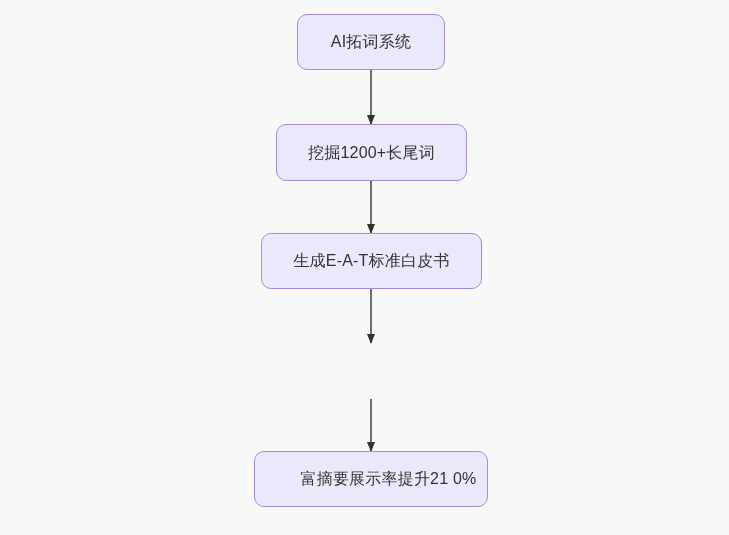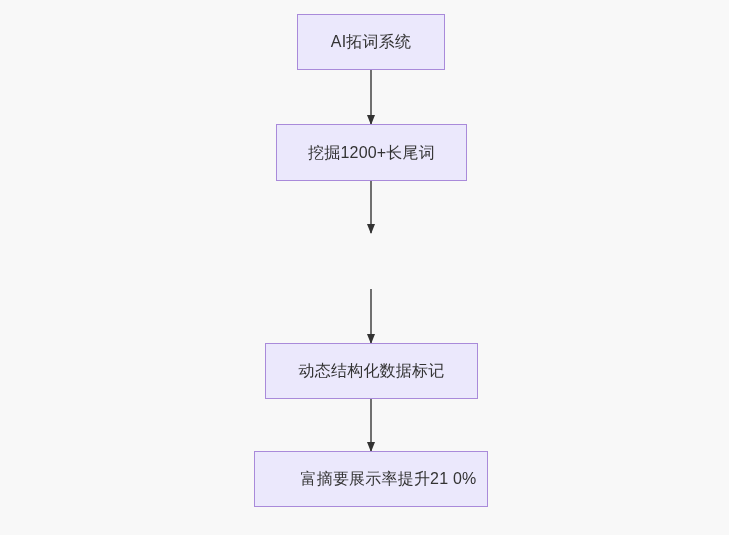--- a/index.html
+++ b/index.html
@@ -25,21 +25,21 @@
     top: 0;
     width: 729px;
     height: 535px;
     pointer-events: none;
   }
   .node {
     position: absolute;
     box-sizing: border-box;
     background: #ebe8fc;
     border: 1.4px solid #a98ada;
-    border-radius: 0;
+    border-radius: 10px;
     display: flex;
     align-items: center;
     justify-content: center;
     color: #333333;
     font-size: 16px;
     line-height: 1.2;
     letter-spacing: 0.2px;
     white-space: nowrap;
   }
   .node-label {
@@ -75,22 +75,22 @@
   </svg>
 
   <div class="node node-1">
     <span class="node-label">AI拓词系统</span>
   </div>
 
   <div class="node node-2">
     <span class="node-label">挖掘1200+长尾词</span>
   </div>
 
+  <div class="node node-3">
+    <span class="node-label">生成E-A-T标准白皮书</span>
+  </div>
 
-  <div class="node node-4">
-    <span class="node-label">动态结构化数据标记</span>
-  </div>
 
   <div class="node node-5">
     <span class="node-label">富摘要展示率提升21 0%</span>
   </div>
 
 </div>
 
 </body></html>

